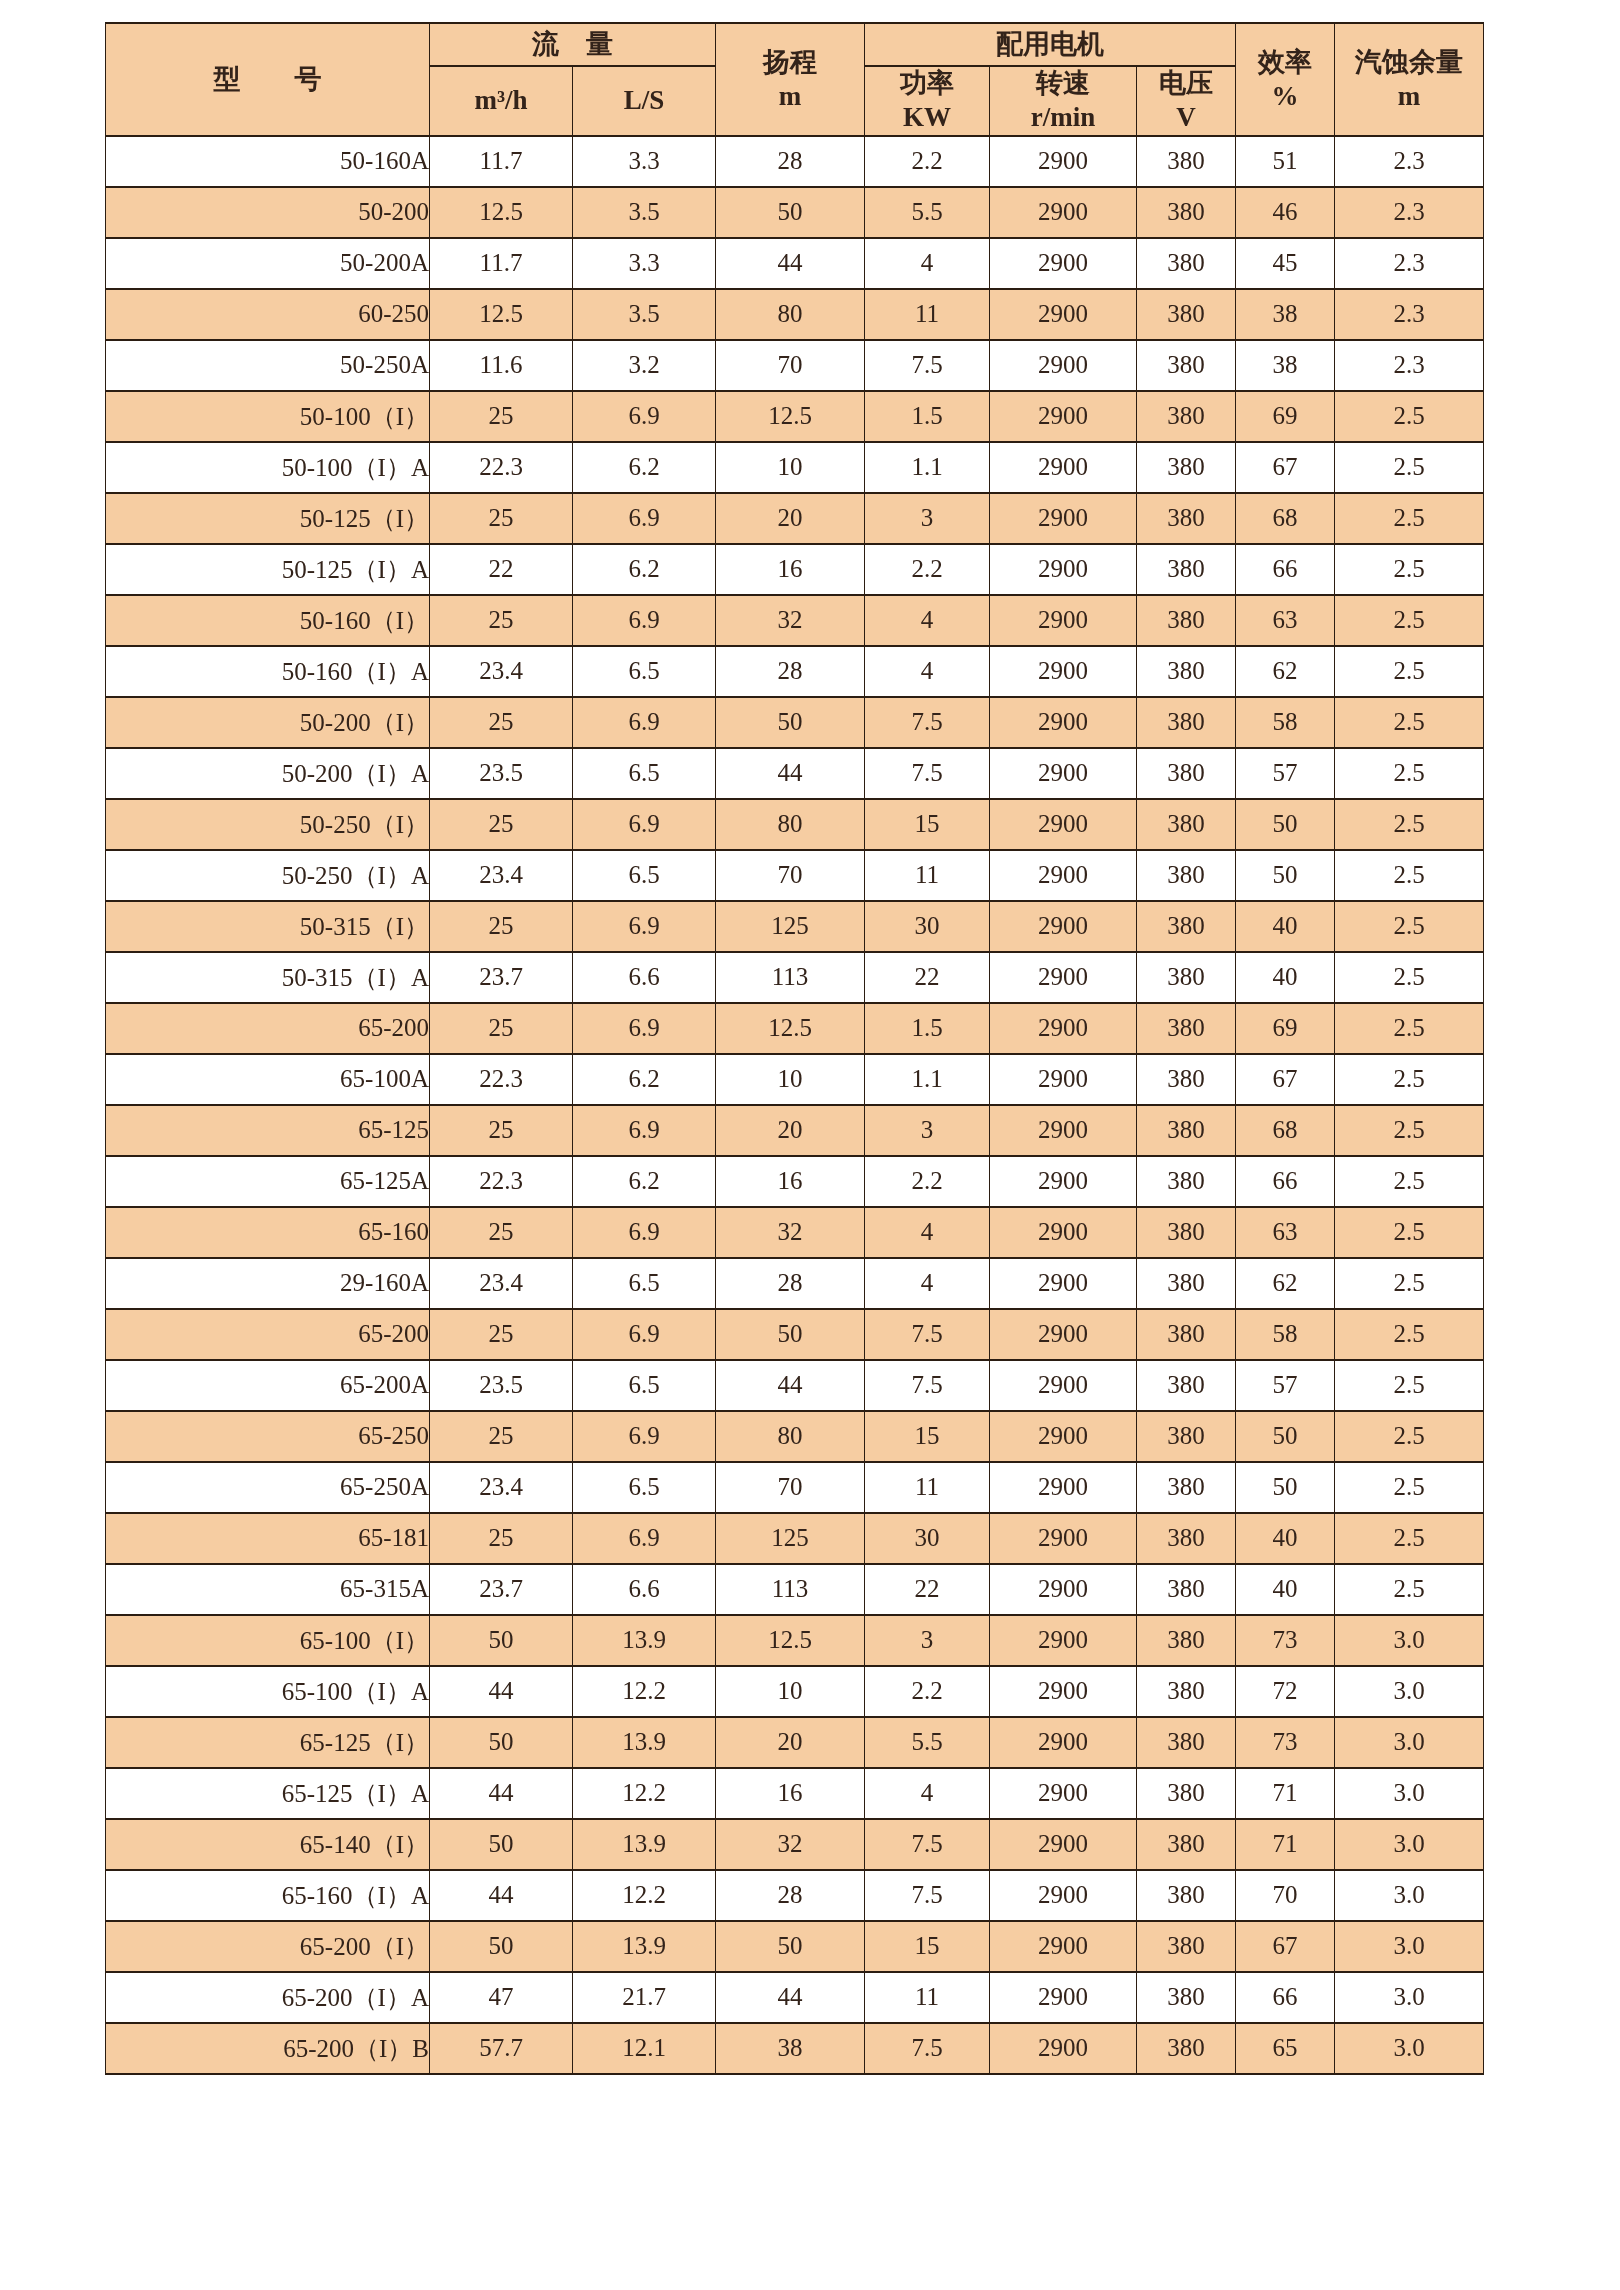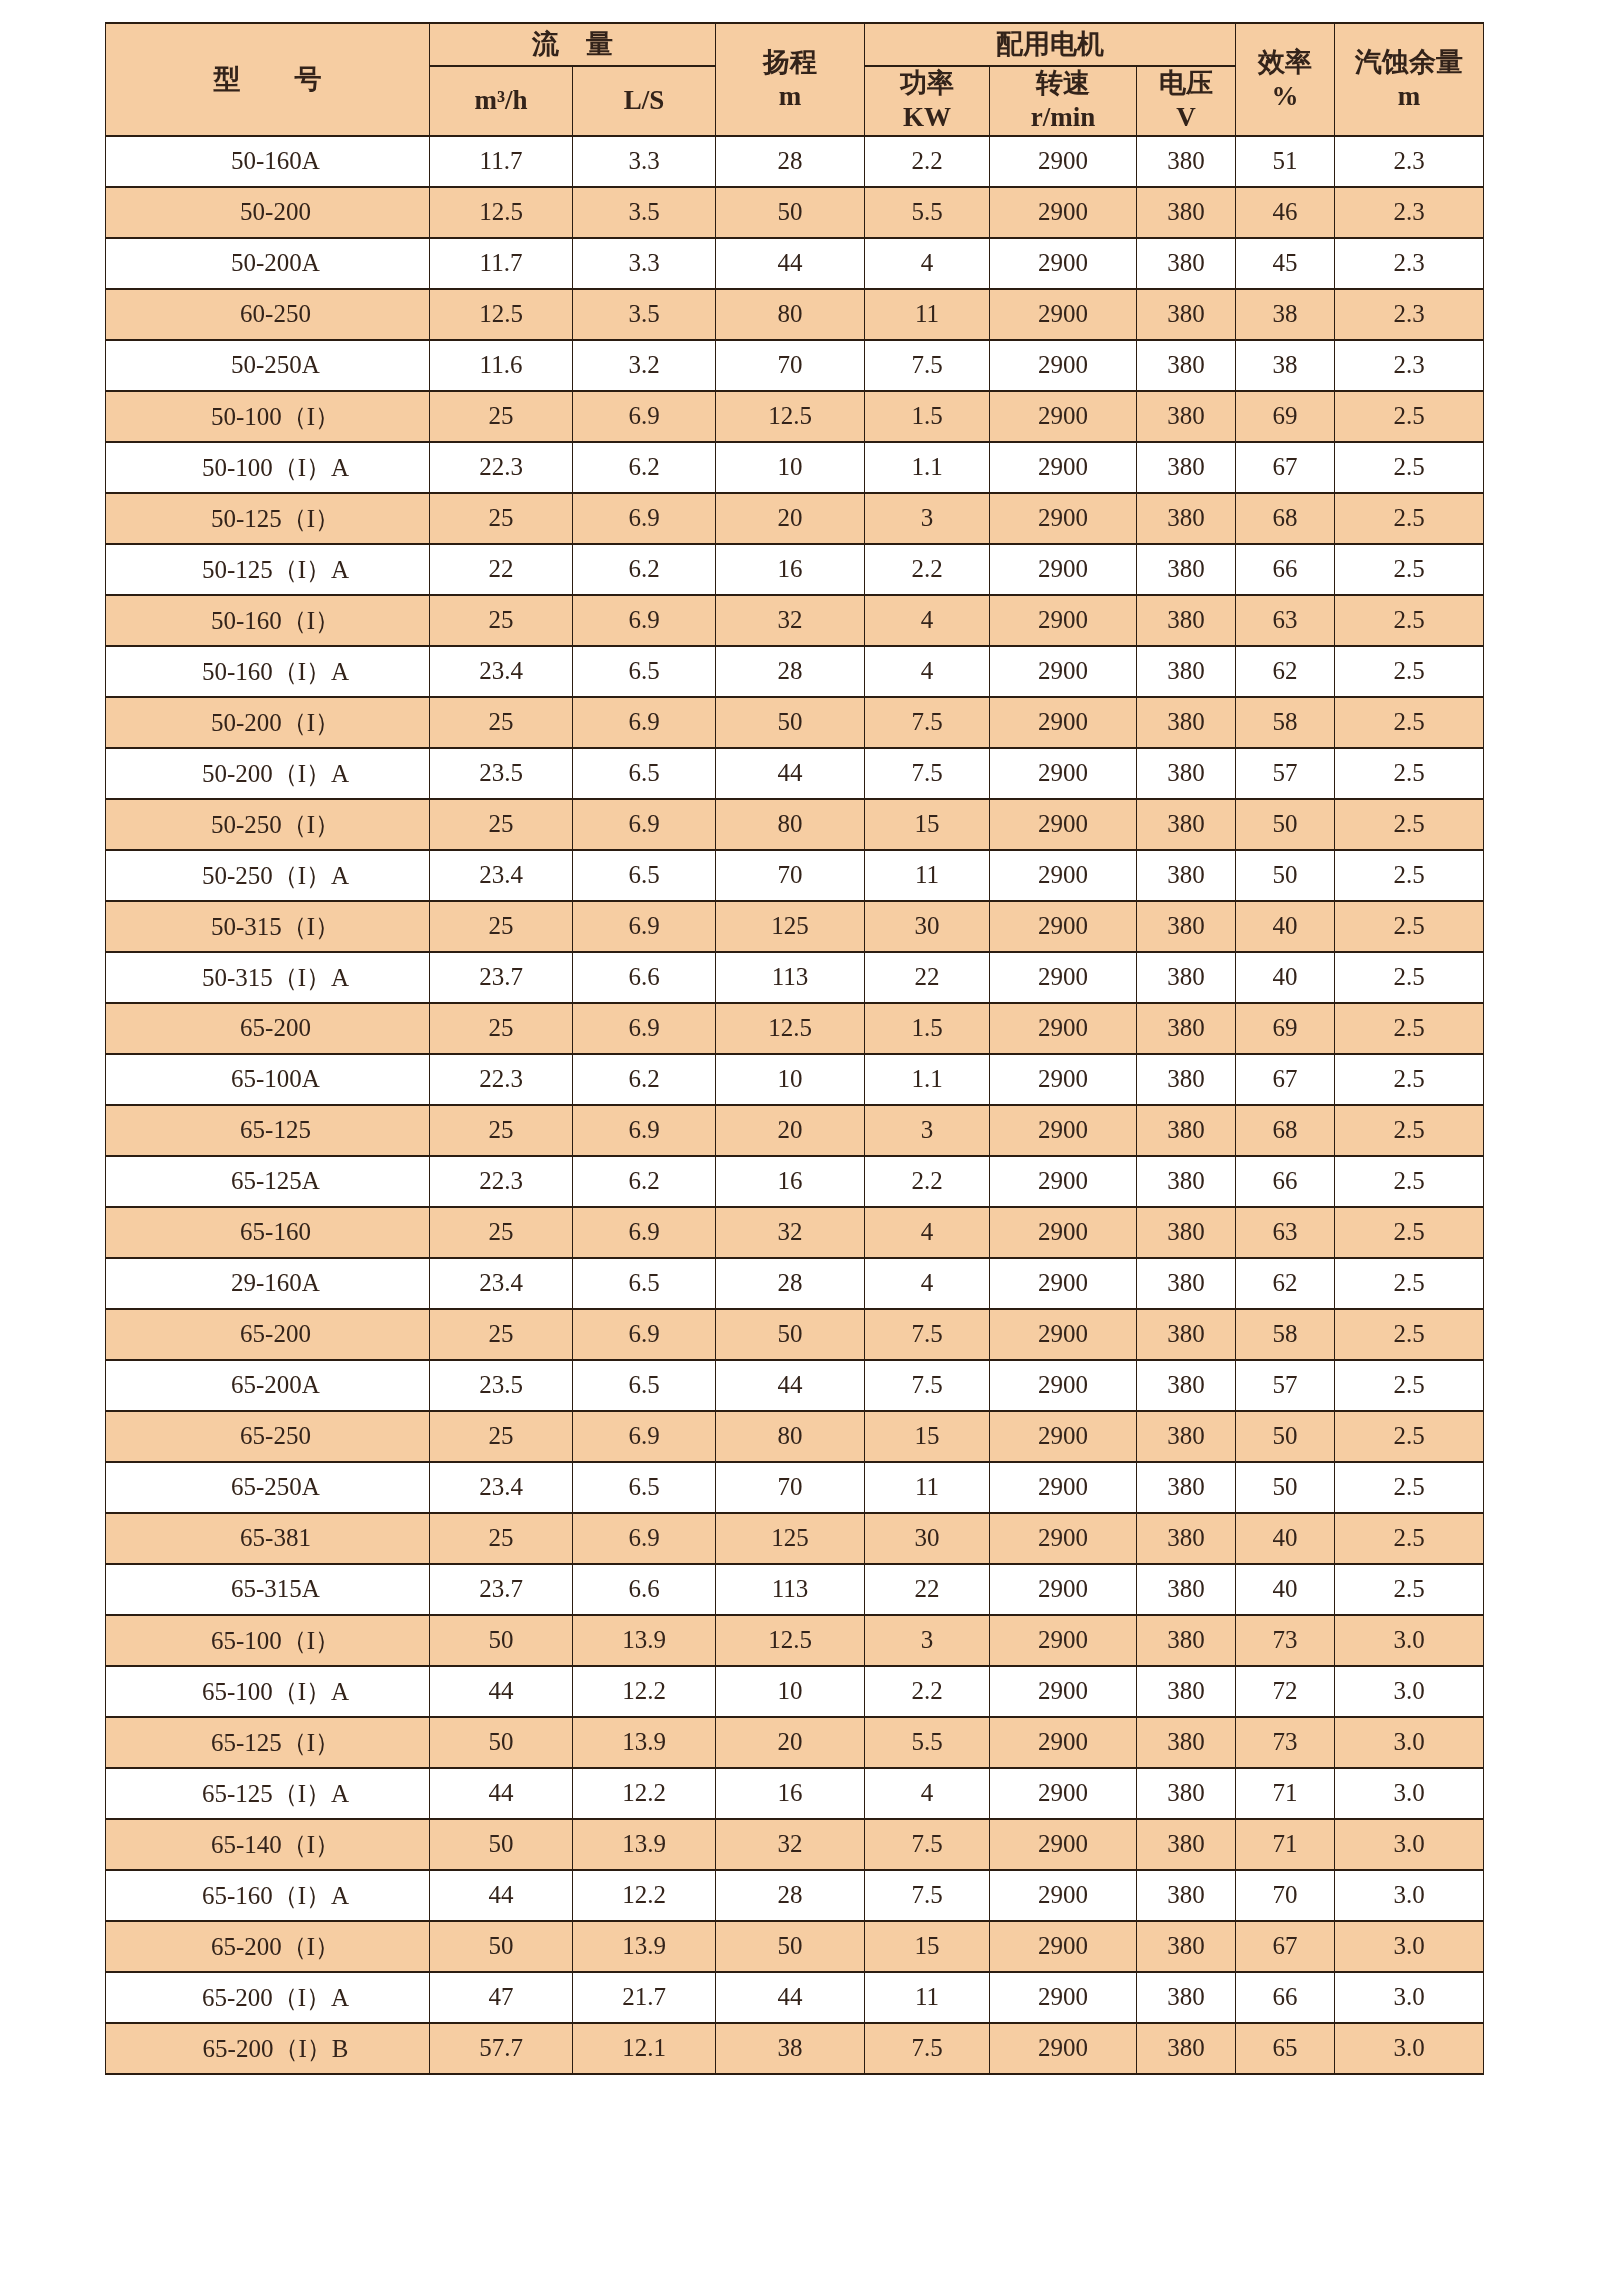--- a/index.html
+++ b/index.html
@@ -47,21 +47,21 @@
   thead tr.h1 th{height:43px;}
   thead tr.h2 th{height:68px;}
   thead .two-line span{display:block;}
   tbody td{
     height:51px;
     font-size:25px;
     background:var(--rowbg);
   }
   tbody tr:nth-child(even) td{background:var(--stripe);}
   tbody td:first-child{
-    text-align:center;
+    text-align:right;
     padding-left:16px;
   }
 </style>
 </head>
 <body>
 
 <div class="page">
   <table class="pump">
     <colgroup>
       <col style="width:324px">
@@ -401,21 +401,21 @@
           <td>23.4</td>
           <td>6.5</td>
           <td>70</td>
           <td>11</td>
           <td>2900</td>
           <td>380</td>
           <td>50</td>
           <td>2.5</td>
         </tr>
         <tr>
-          <td>65-381</td>
+          <td>65-181</td>
           <td>25</td>
           <td>6.9</td>
           <td>125</td>
           <td>30</td>
           <td>2900</td>
           <td>380</td>
           <td>40</td>
           <td>2.5</td>
         </tr>
         <tr>

